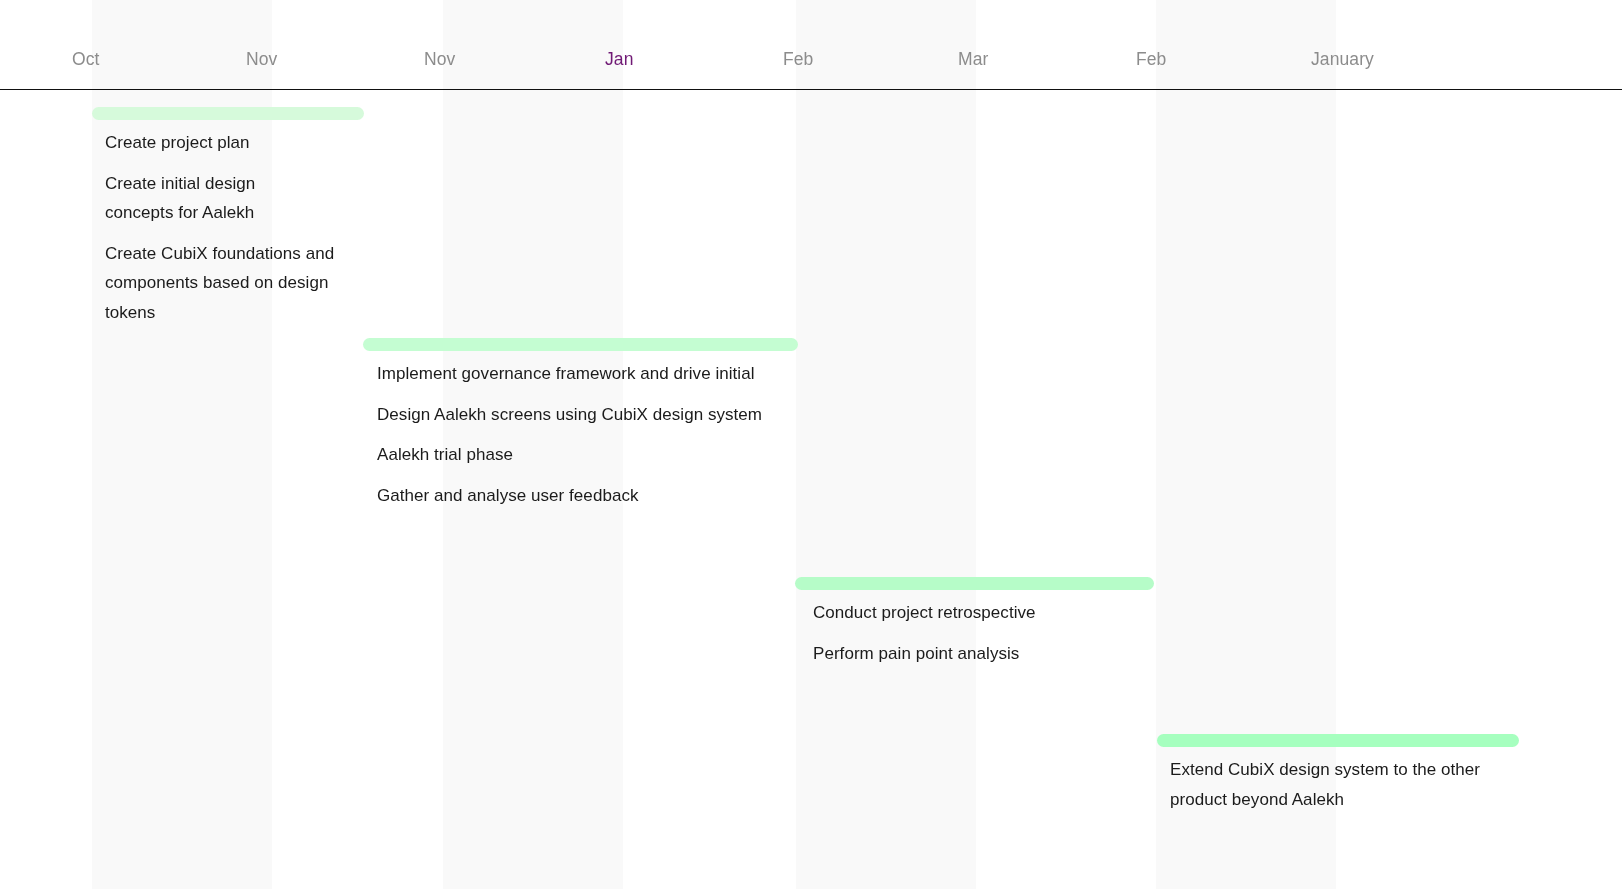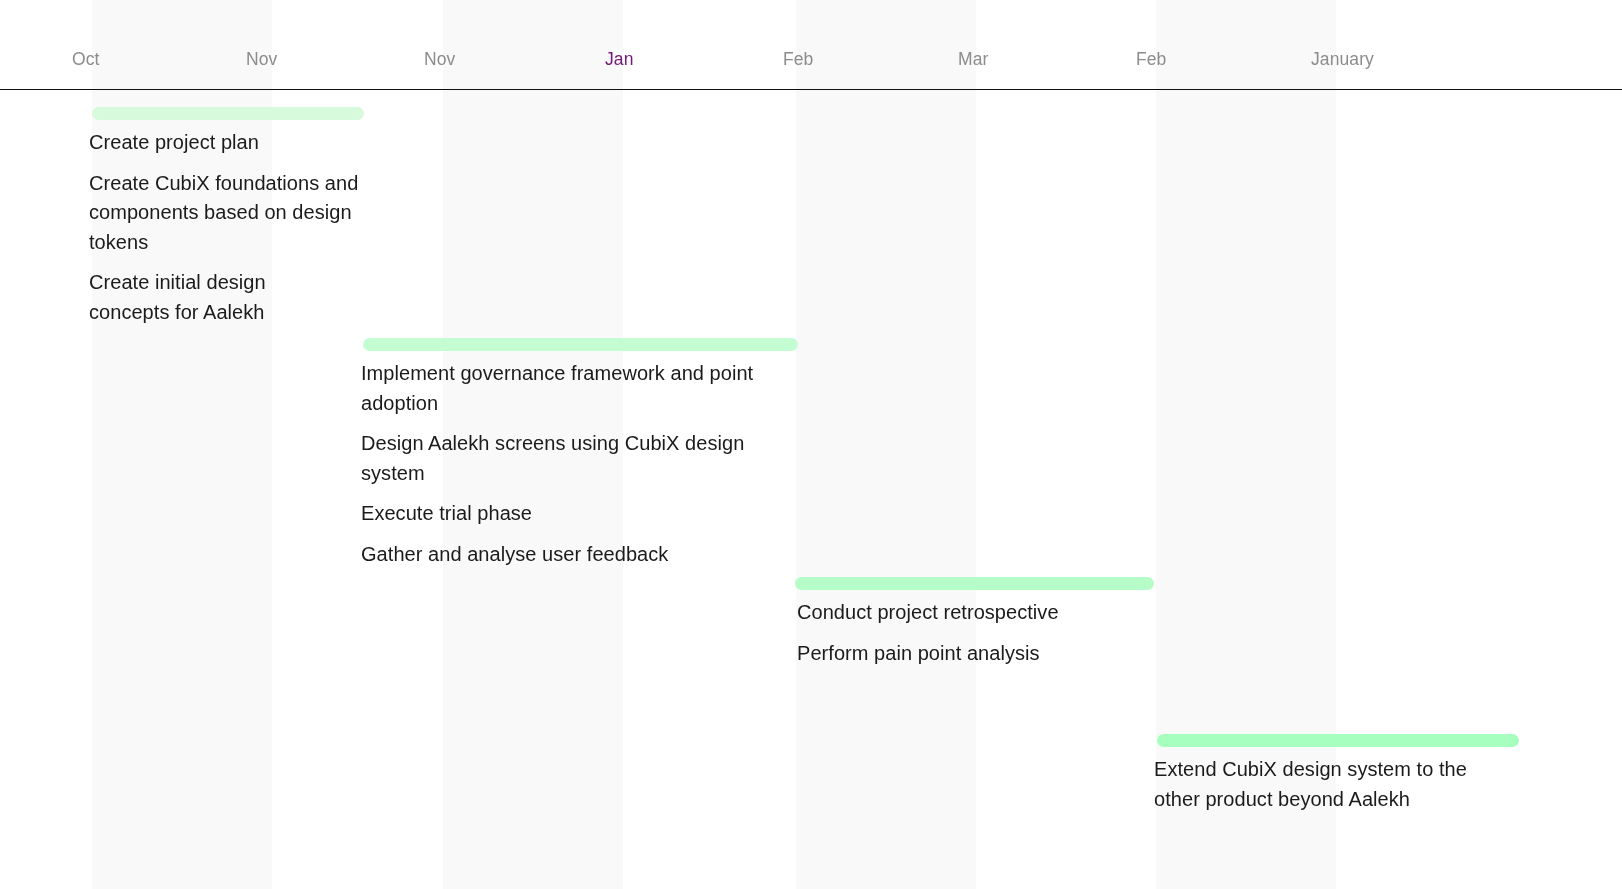--- a/index.html
+++ b/index.html
@@ -84,25 +84,25 @@
     top: 0;
     height: 13px;
     border-radius: 7px;
   }
   .group-tasks {
     position: absolute;
     left: 0;
     top: 21px;
   }
   .task-label {
-    font-size: 20px;
+    font-size: 17px;
     line-height: 29.5px;
     color: #1b1b1b;
     font-family: "Liberation Sans", sans-serif;
-    margin: 0 0 11px 0;
+    margin: 0 0 11px 16px;
     letter-spacing: 0.05px;
   }
   .task-label:last-child { margin-bottom: 0; }
 </style>
 </head>
 <body>
 
 <div id="timeline-root">
 
   <div id="month-stripes">
@@ -124,30 +124,30 @@
         <div class="month-label" style="left: 1311px; color: rgb(140, 140, 140);">January</div>
       </div>
     <div id="header-rule"></div>
   </div>
 
   <div id="task-groups">
       <div class="task-group" style="left: 89px; top: 107px;">
         <div class="group-bar" style="left: 3px; width: 272px; background: rgb(214, 250, 219);"></div>
         <div class="group-tasks" style="left: 0px;">
           <div class="task-label" style="width: 270px; color: rgb(27, 27, 27);">Create project plan</div>
+          <div class="task-label" style="width: 215px; color: rgb(27, 27, 27);">Create initial design concepts for Aalekh</div>
           <div class="task-label" style="width: 270px; color: rgb(27, 27, 27);">Create CubiX foundations and components based on design tokens</div>
-          <div class="task-label" style="width: 215px; color: rgb(27, 27, 27);">Create initial design concepts for Aalekh</div>
         </div>
       </div>
       <div class="task-group" style="left: 361px; top: 338px;">
         <div class="group-bar" style="left: 2px; width: 435px; background: rgb(196, 253, 210);"></div>
         <div class="group-tasks" style="left: 0px;">
-          <div class="task-label" style="width: 440px; color: rgb(27, 27, 27);">Implement governance framework and point adoption</div>
+          <div class="task-label" style="width: 440px; color: rgb(27, 27, 27);">Implement governance framework and drive initial</div>
           <div class="task-label" style="width: 412px; color: rgb(27, 27, 27);">Design Aalekh screens using CubiX design system</div>
-          <div class="task-label" style="width: 440px; color: rgb(27, 27, 27);">Execute trial phase</div>
+          <div class="task-label" style="width: 440px; color: rgb(27, 27, 27);">Aalekh trial phase</div>
           <div class="task-label" style="width: 440px; color: rgb(27, 27, 27);">Gather and analyse user feedback</div>
         </div>
       </div>
       <div class="task-group" style="left: 794px; top: 577px;">
         <div class="group-bar" style="left: 1px; width: 359px; background: rgb(182, 252, 200);"></div>
         <div class="group-tasks" style="left: 3px;">
           <div class="task-label" style="width: 362px; color: rgb(27, 27, 27);">Conduct project retrospective</div>
           <div class="task-label" style="width: 362px; color: rgb(27, 27, 27);">Perform pain point analysis</div>
         </div>
       </div>

